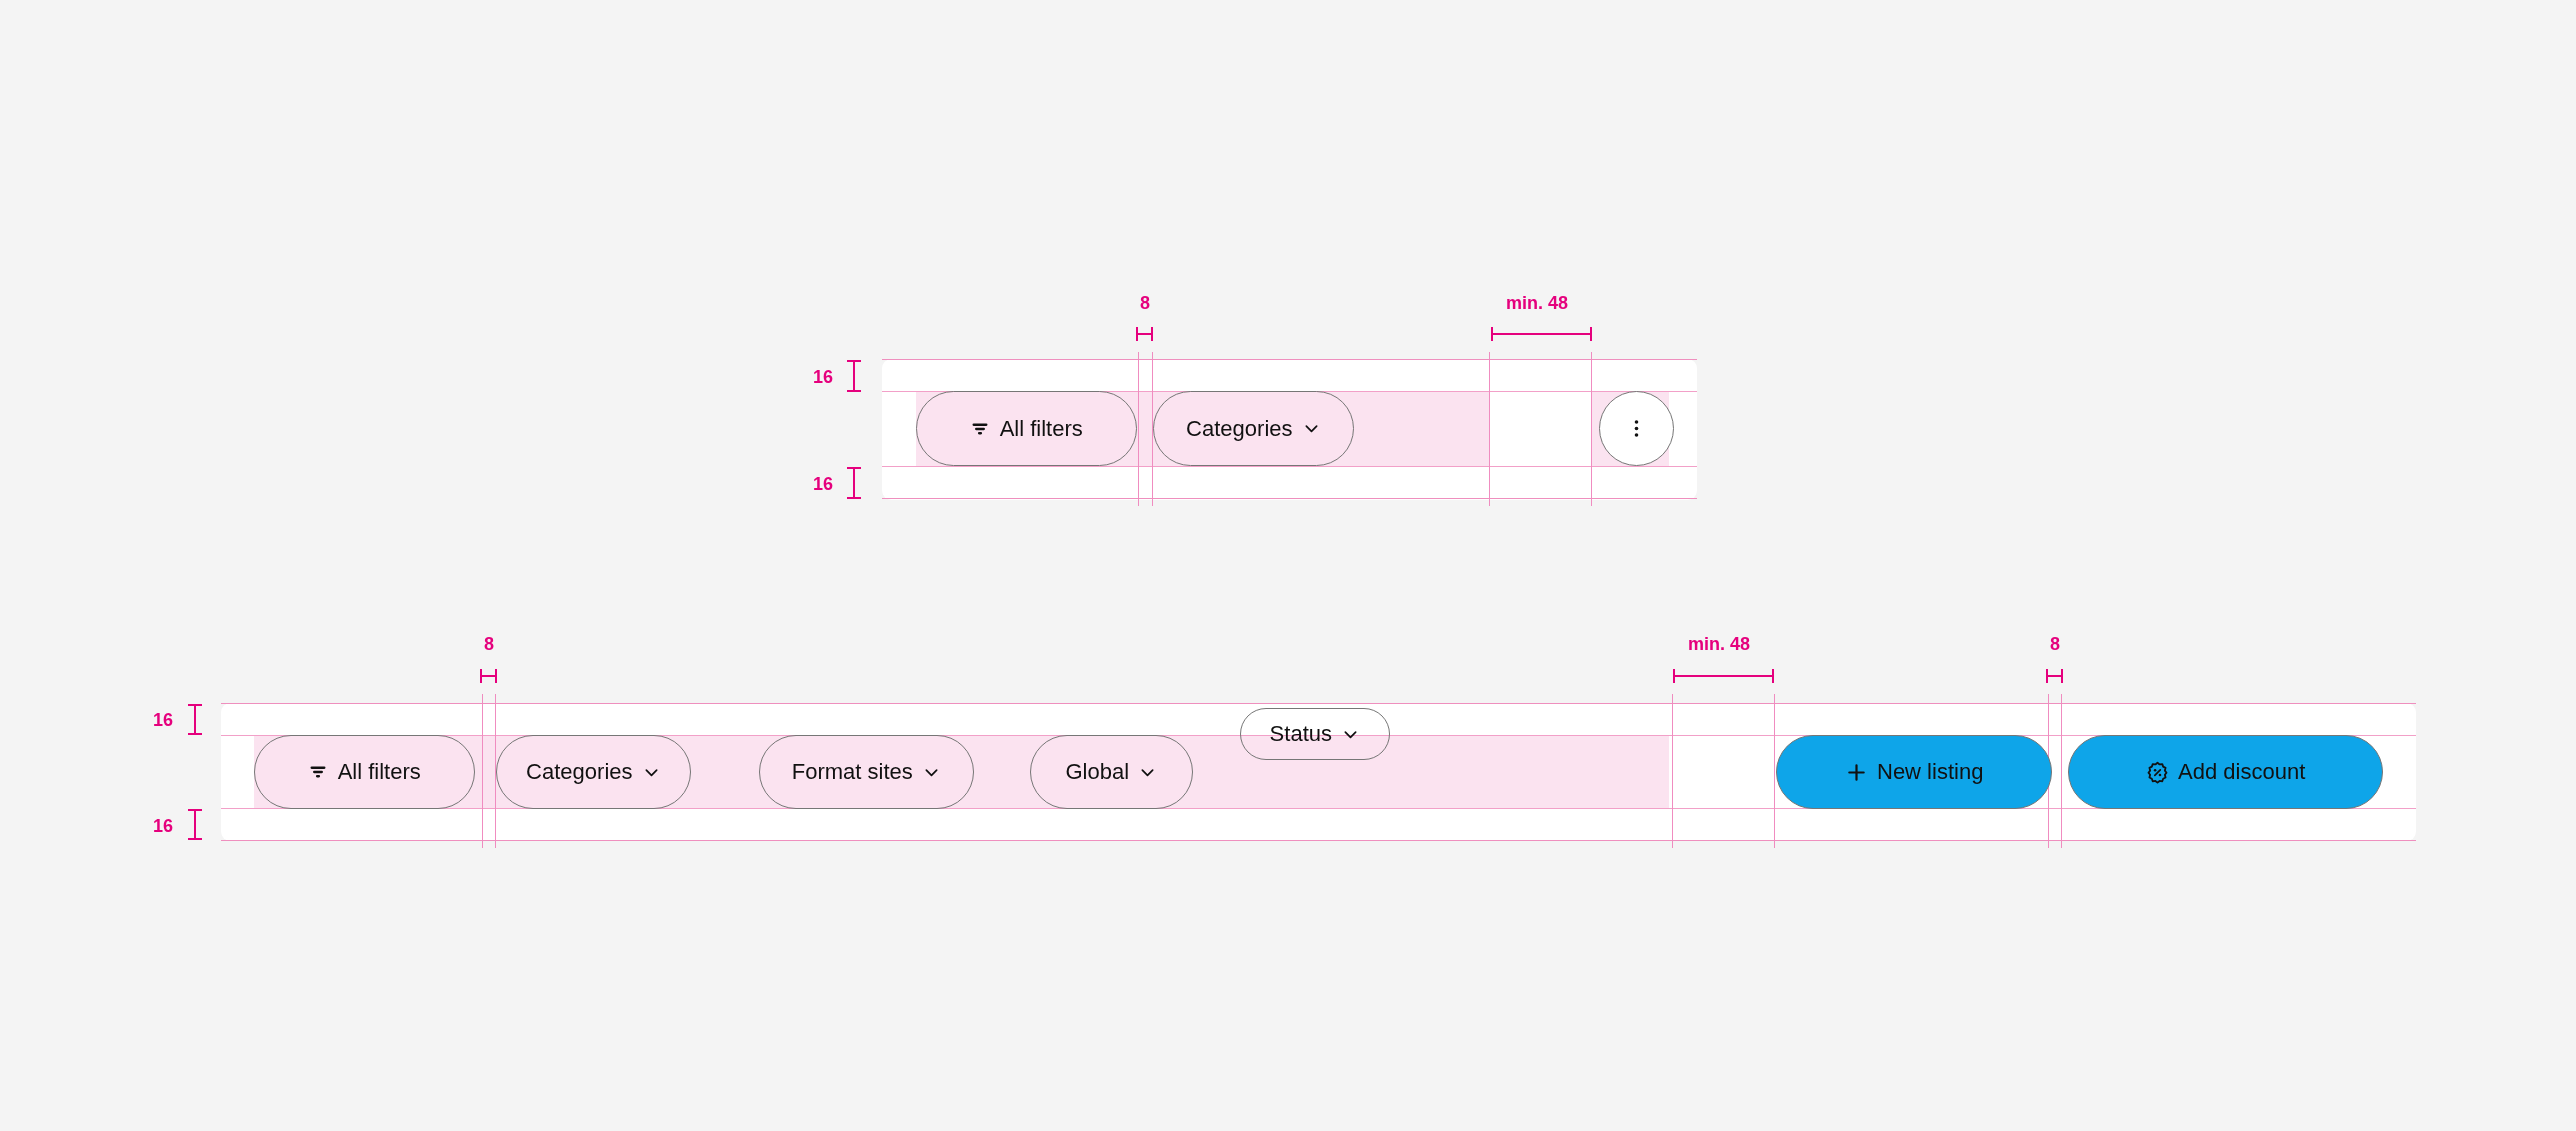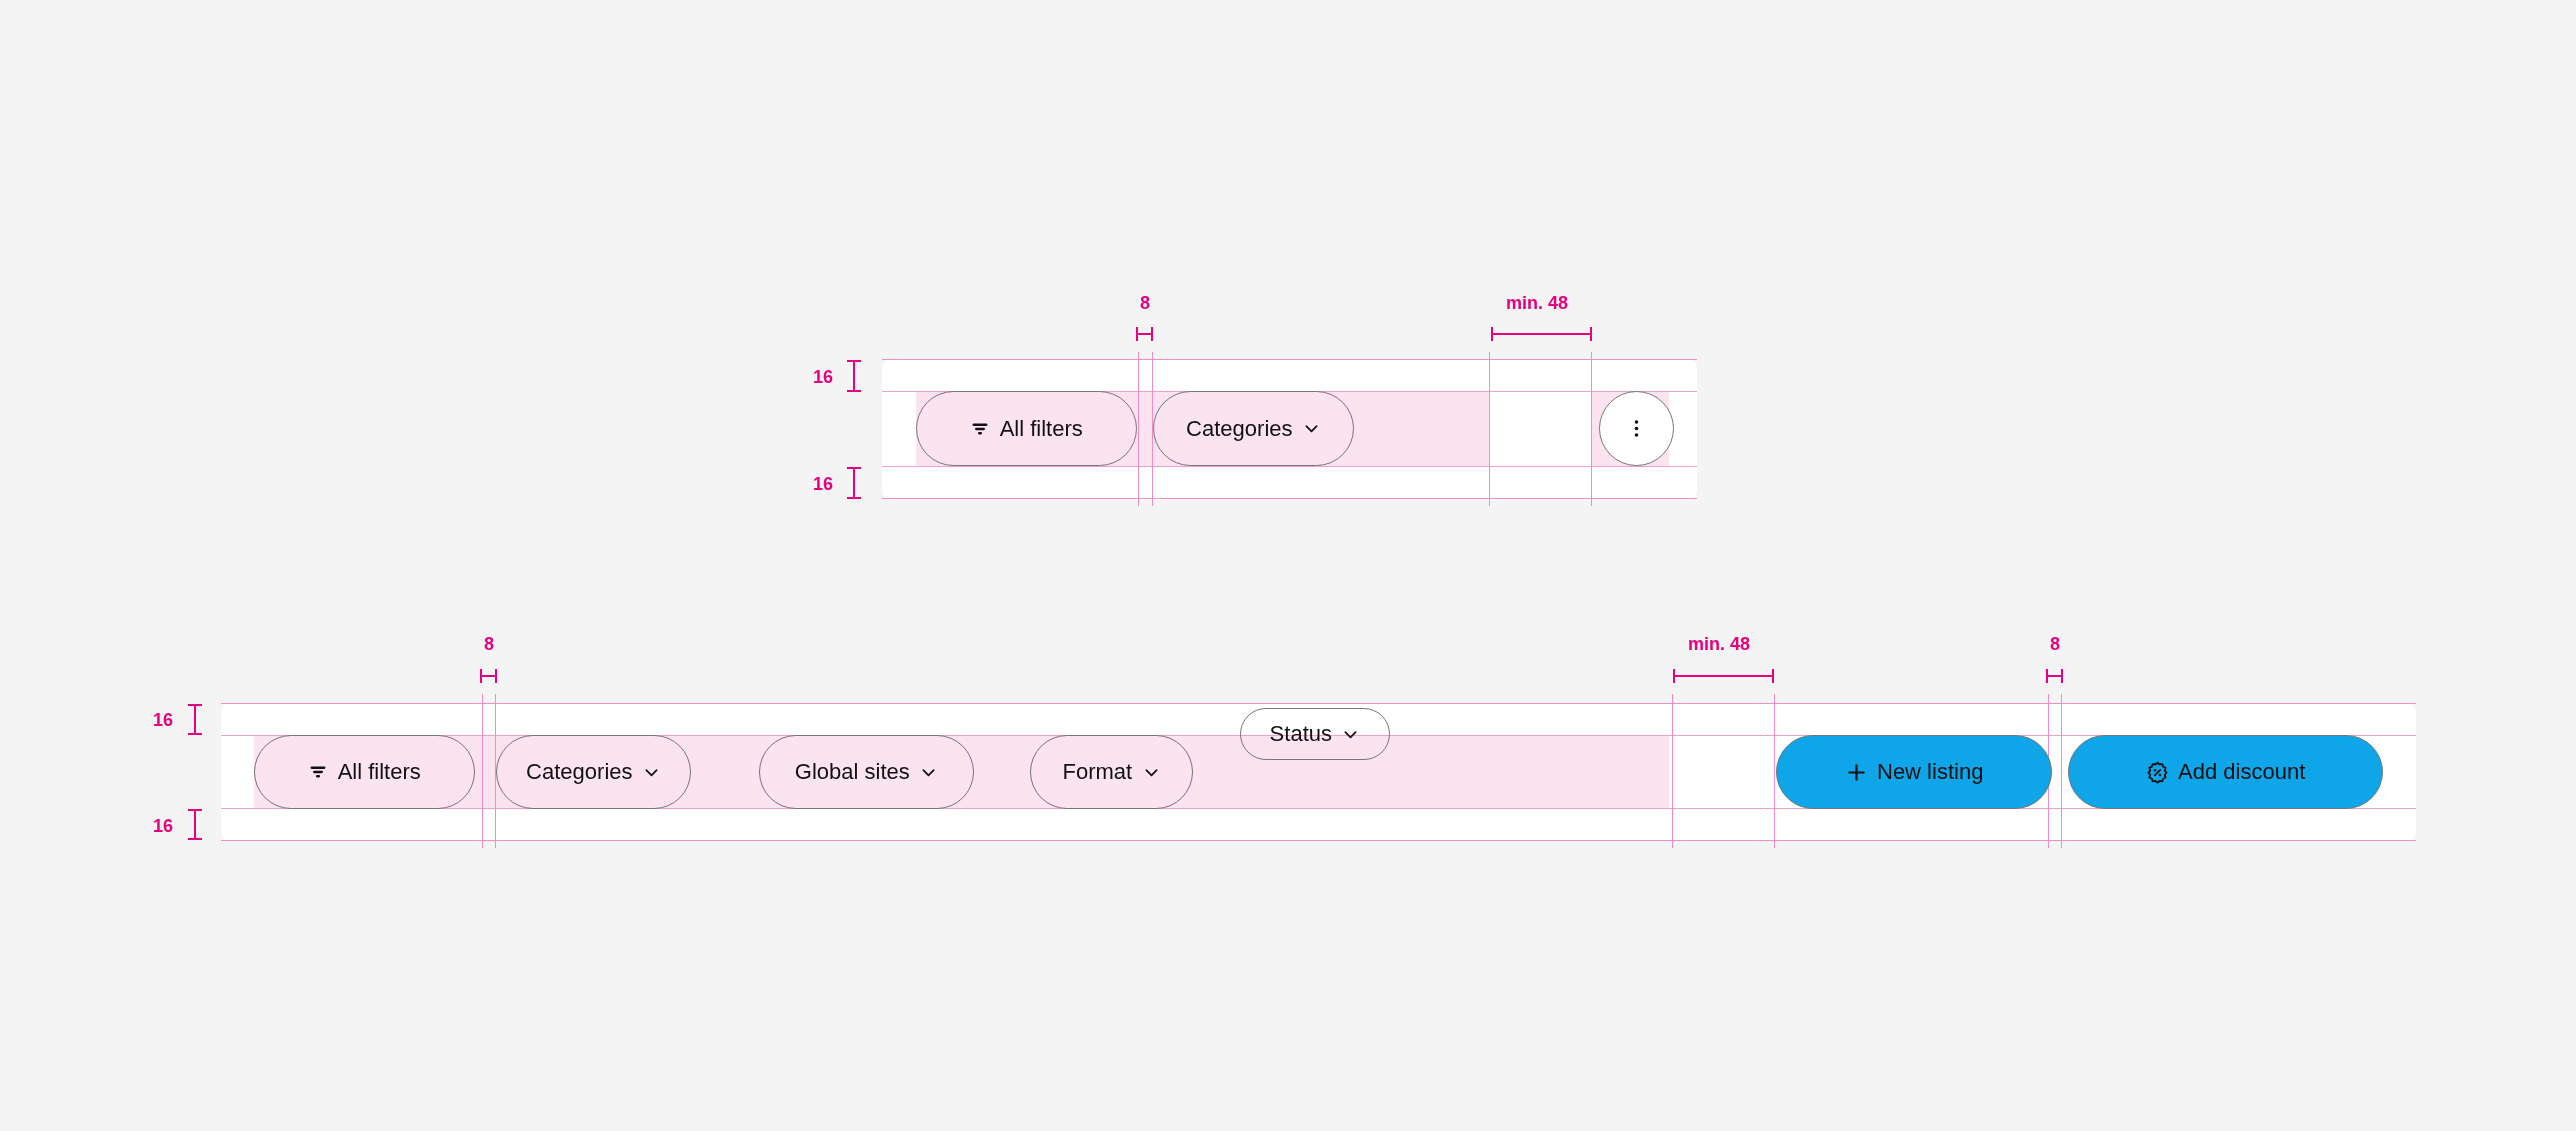--- a/index.html
+++ b/index.html
@@ -254,30 +254,30 @@
   <div class="pill" style="left:496px; top:735px; height:74px; width:195px;">
     <span class="label">Categories</span>
     <span class="ico">
       <svg width="19" height="19" viewBox="0 0 24 24" fill="none">
         <path d="M5.5 9 L12 15.5 L18.5 9" stroke="#111111" stroke-width="2.2" stroke-linecap="round" stroke-linejoin="round"></path>
       </svg>
     </span>
   </div>
 
   <div class="pill" style="left:759px; top:735px; height:74px; width:215px;">
-    <span class="label">Global sites</span>
+    <span class="label">Format sites</span>
     <span class="ico">
       <svg width="19" height="19" viewBox="0 0 24 24" fill="none">
         <path d="M5.5 9 L12 15.5 L18.5 9" stroke="#111111" stroke-width="2.2" stroke-linecap="round" stroke-linejoin="round"></path>
       </svg>
     </span>
   </div>
 
   <div class="pill" style="left:1030px; top:735px; height:74px; width:163px;">
-    <span class="label">Format</span>
+    <span class="label">Global</span>
     <span class="ico">
       <svg width="19" height="19" viewBox="0 0 24 24" fill="none">
         <path d="M5.5 9 L12 15.5 L18.5 9" stroke="#111111" stroke-width="2.2" stroke-linecap="round" stroke-linejoin="round"></path>
       </svg>
     </span>
   </div>
 
   <div class="pill" style="left:1240px; top:708px; height:52px; width:150px;">
     <span class="label">Status</span>
     <span class="ico">

